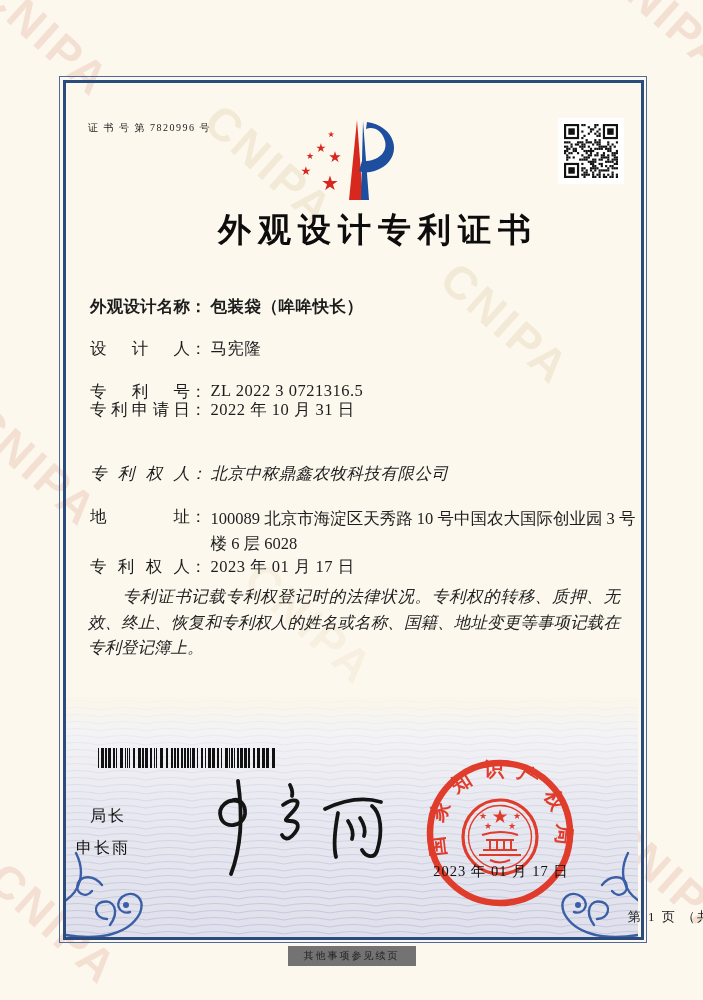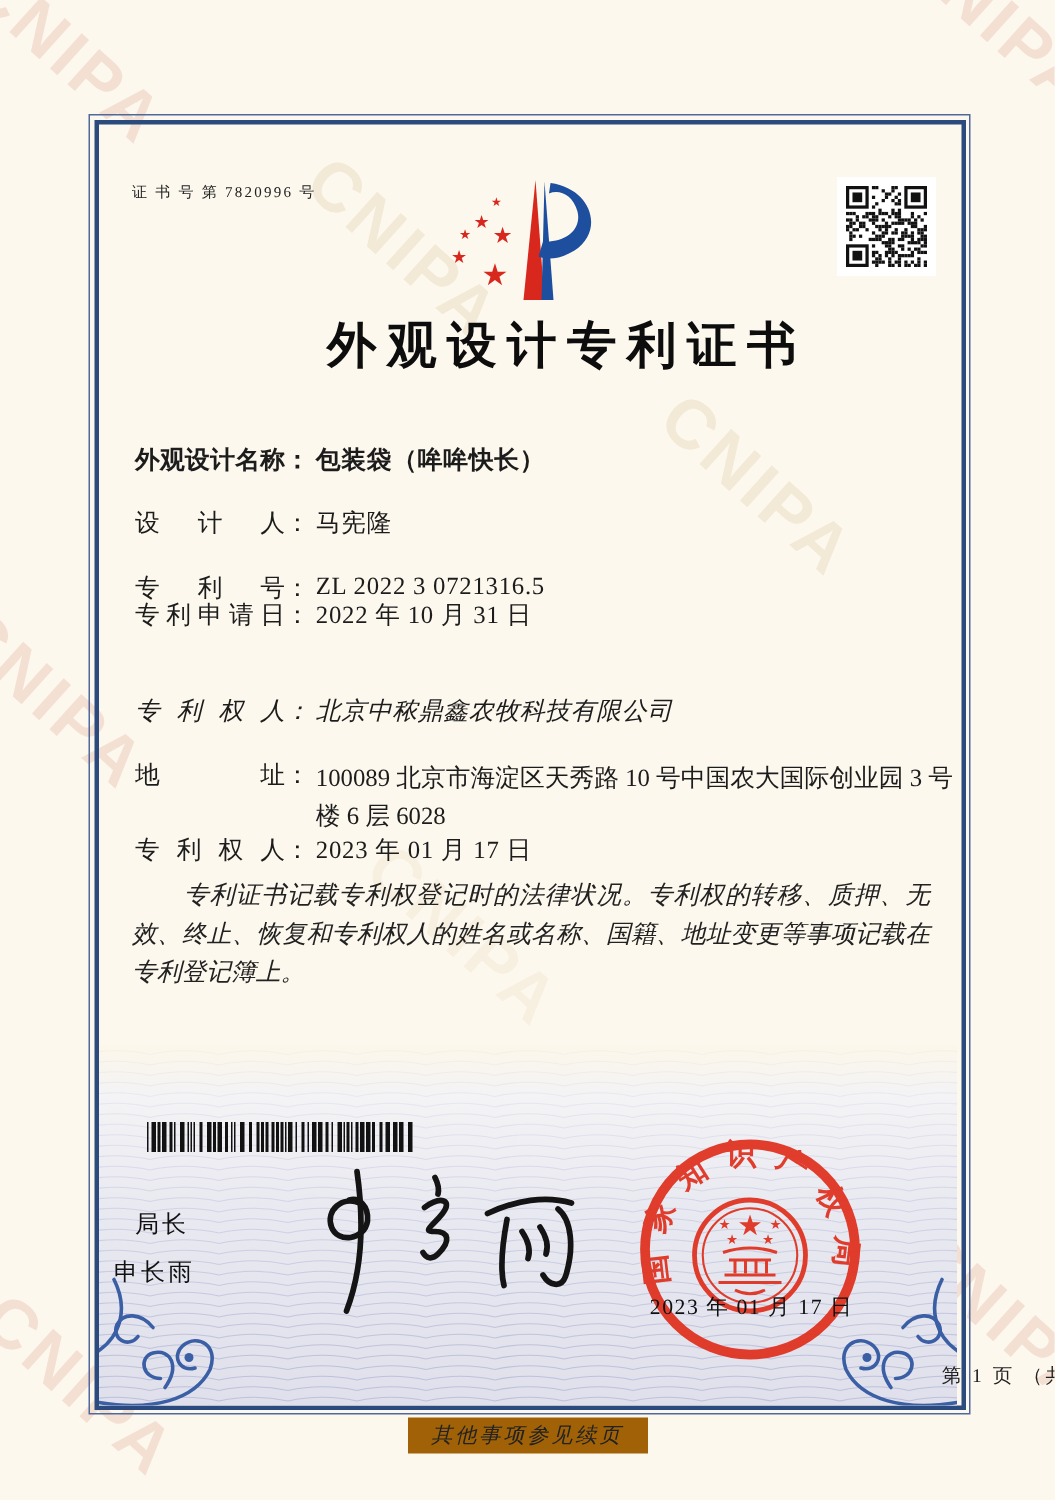--- a/index.html
+++ b/index.html
@@ -54,22 +54,22 @@
   .barcode{position:absolute;left:98px;top:748px;width:183px;height:20px;}
   .officer-title{position:absolute;left:90px;top:806px;font-size:16px;letter-spacing:2px;color:#111;}
   .officer-name{position:absolute;left:76px;top:838px;font-size:16px;letter-spacing:2px;color:#111;}
   .signature{position:absolute;left:198px;top:768px;}
   .seal{position:absolute;left:424px;top:757px;width:152px;height:152px;opacity:0.93;}
   .seal-date{position:absolute;left:430px;top:862px;width:142px;text-align:center;
     font-size:14.5px;letter-spacing:1px;color:#101010;}
   .page-num{position:absolute;left:59px;top:908px;width:702px;text-align:right;
     font-size:13px;letter-spacing:2px;color:#222;}
   .cont-note{position:absolute;left:0;top:945px;width:703px;text-align:center;}
-  .cont-note span{display:inline-block;background:#a16207;padding:3px 16px;
-    font-size:14px;font-style:italic;letter-spacing:2px;color:#222;}
+  .cont-note span{display:inline-block;background:#737373;padding:3px 16px;
+    font-size:10px;letter-spacing:2px;color:#222;}
   .flourish{position:absolute;bottom:-2px;}
   .flourish.right{right:-2px;}
   .flourish.left{left:-2px;transform:scaleX(-1);}
 </style>
 </head>
 <body>
 
 <div class="wm wm-pink" style="left:-32px;top:8px;">CNIPA</div>
 <div class="wm wm-pink" style="left:588px;top:-14px;">CNIPA</div>
 <div class="wm wm-tan" style="left:192px;top:138px;">CNIPA</div>

